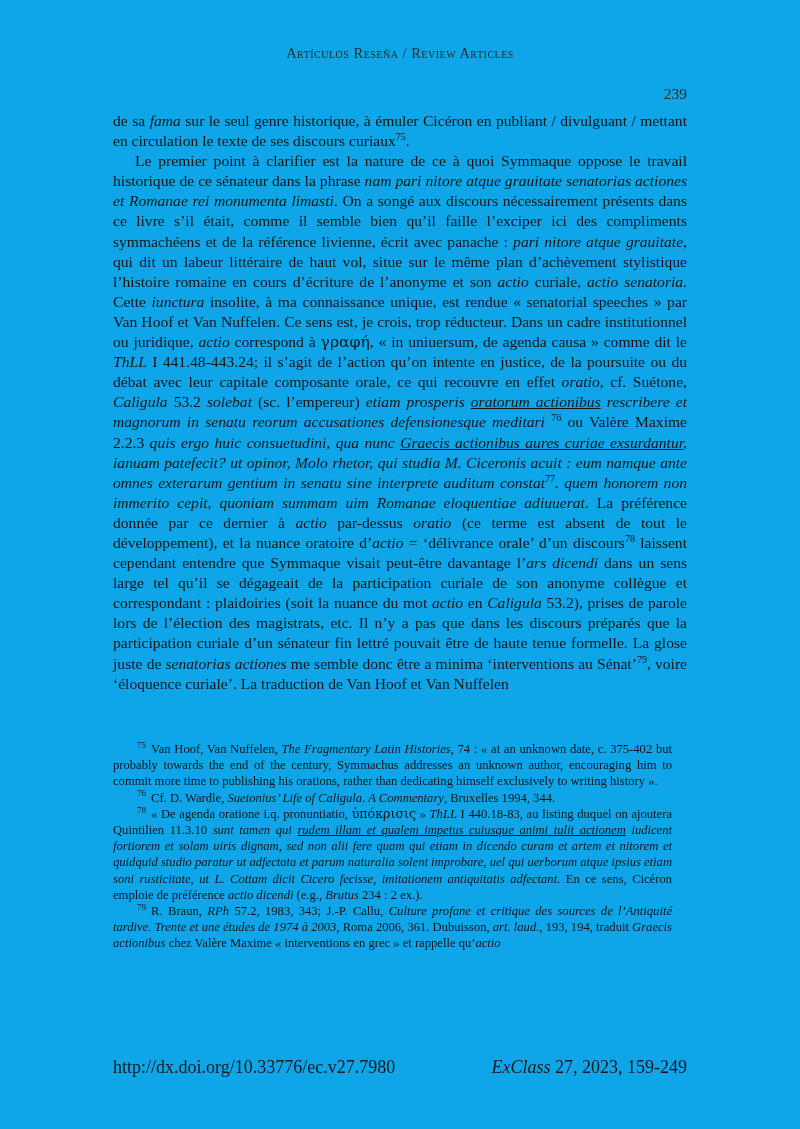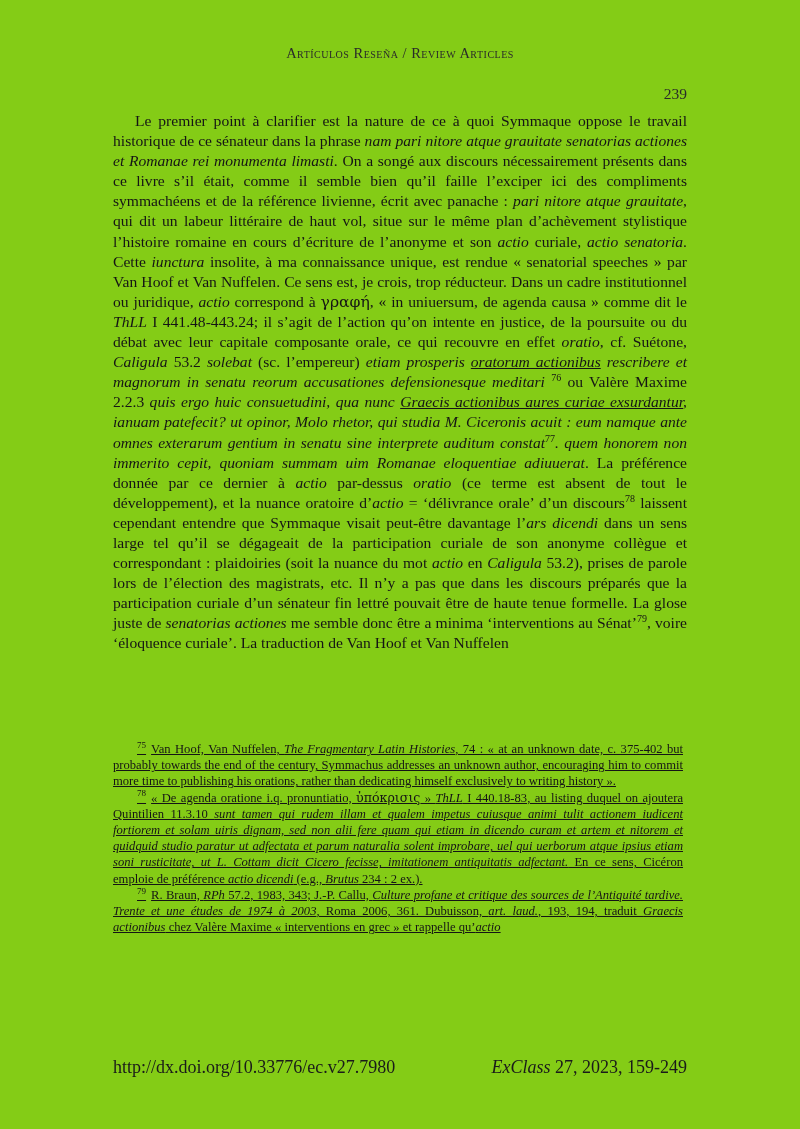--- a/index.html
+++ b/index.html
@@ -9,21 +9,21 @@
   }
   body {
     font-family: "Liberation Serif", "DejaVu Serif", serif;
     color: #1a1a1a;
   }
   .page {
     position: relative;
     width: 800px;
     height: 1129px;
     margin: 0 auto;
-    background: #84cc16;
+    background: #0ea5e9;
     overflow: hidden;
     box-sizing: border-box;
   }
 
   
   .running-head {
     position: absolute;
     left: 113px;
     top: 45px;
     width: 574px;
@@ -83,23 +83,22 @@
     position: absolute;
     left: 113px;
     top: 741px;
     width: 574px;
     font-size: 12.6px;
     line-height: 16.2px;
     text-align: justify;
     color: #151515;
   }
   .footnotes p {
-    margin: 0 4px 0 0;
+    margin: 0 15px 0 0;
     text-indent: 24px;
-    text-decoration: underline;
   }
   .footnotes sup.fn-num {
     font-size: 0.72em;
     vertical-align: super;
     line-height: 0;
     margin-right: 5px;
   }
 
   
   .page-footer {
@@ -123,25 +122,27 @@
 <body>
 
 <div class="page">
 
   <div class="running-head">
     <span class="running-head-title">Artículos Reseña / Review Articles</span>
     <span class="folio">239</span>
   </div>
 
   <div class="body-block">
+      <p><span>de sa </span><i>fama</i><span> sur le seul genre historique, à émuler Cicéron en publiant / divulguant / mettant en circulation le texte de ses discours curiaux</span><sup class="fn-ref">75</sup><span>.</span></p>
       <p class="indent"><span>Le premier point à clarifier est la nature de ce à quoi Symmaque oppose le travail historique de ce sénateur dans la phrase </span><i>nam pari nitore atque grauitate senatorias actiones et Romanae rei monumenta limasti</i><span>. On a songé aux discours nécessairement présents dans ce livre s’il était, comme il semble bien qu’il faille l’exciper ici des compliments symmachéens et de la référence livienne, écrit avec panache : </span><i>pari nitore atque grauitate</i><span>, qui dit un labeur littéraire de haut vol, situe sur le même plan d’achèvement stylistique l’histoire romaine en cours d’écriture de l’anonyme et son </span><i>actio</i><span> curiale, </span><i>actio senatoria</i><span>. Cette </span><i>iunctura</i><span> insolite, à ma connaissance unique, est rendue « senatorial speeches » par Van Hoof et Van Nuffelen. Ce sens est, je crois, trop réducteur. Dans un cadre institutionnel ou juridique, </span><i>actio</i><span> correspond à </span><span class="gr">γραφή</span><span>, « in uniuersum, de agenda causa » comme dit le </span><i>ThLL</i><span> I 441.48-443.24; il s’agit de l’action qu’on intente en justice, de la poursuite ou du débat avec leur capitale composante orale, ce qui recouvre en effet </span><i>oratio</i><span>, cf. Suétone, </span><i>Caligula</i><span> 53.2 </span><i>solebat</i><span> (sc. l’empereur) </span><i>etiam prosperis </i><i class="ul">oratorum actionibus</i><i> rescribere et magnorum in senatu reorum accusationes defensionesque meditari </i><sup class="fn-ref">76</sup><span> ou Valère Maxime 2.2.3 </span><i>quis ergo huic consuetudini, qua nunc </i><i class="ul">Graecis actionibus aures curiae exsurdantur</i><i>, ianuam patefecit? ut opinor, Molo rhetor, qui studia M. Ciceronis acuit : eum namque ante omnes exterarum gentium in senatu sine interprete auditum constat</i><sup class="fn-ref">77</sup><i>. quem honorem non immerito cepit, quoniam summam uim Romanae eloquentiae adiuuerat</i><span>. La préférence donnée par ce dernier à </span><i>actio</i><span> par-dessus </span><i>oratio</i><span> (ce terme est absent de tout le développement), et la nuance oratoire d’</span><i>actio</i><span> = ‘délivrance orale’ d’un discours</span><sup class="fn-ref">78</sup><span> laissent cependant entendre que Symmaque visait peut-être davantage l’</span><i>ars dicendi</i><span> dans un sens large tel qu’il se dégageait de la participation curiale de son anonyme collègue et correspondant : plaidoiries (soit la nuance du mot </span><i>actio</i><span> en </span><i>Caligula</i><span> 53.2), prises de parole lors de l’élection des magistrats, etc. Il n’y a pas que dans les discours préparés que la participation curiale d’un sénateur fin lettré pouvait être de haute tenue formelle. La glose juste de </span><i>senatorias actiones</i><span> me semble donc être a minima ‘interventions au Sénat’</span><sup class="fn-ref">79</sup><span>, voire ‘éloquence curiale’. La traduction de Van Hoof et Van Nuffelen</span></p>
     </div>
 
   <div class="footnotes">
       <p><sup class="fn-num">75</sup><span>Van Hoof, Van Nuffelen, </span><i>The Fragmentary Latin Histories</i><span>, 74 : « at an unknown date, c. 375-402 but probably towards the end of the century, Symmachus addresses an unknown author, encouraging him to commit more time to publishing his orations, rather than dedicating himself exclusively to writing history ».</span></p>
+      <p><sup class="fn-num">76</sup><span>Cf. D. Wardle, </span><i>Suetonius’ Life of Caligula. A Commentary</i><span>, Bruxelles 1994, 344.</span></p>
       <p><sup class="fn-num">78</sup><span>« De agenda oratione i.q. pronuntiatio, </span><span class="gr">ὑπόκρισις</span><span> » </span><i>ThLL</i><span> I 440.18-83, au listing duquel on ajoutera Quintilien 11.3.10 </span><i>sunt tamen qui </i><i class="ul">rudem illam et qualem impetus cuiusque animi tulit actionem</i><i> iudicent fortiorem et solam uiris dignam, sed non alii fere quam qui etiam in dicendo curam et artem et nitorem et quidquid studio paratur ut adfectata et parum naturalia solent improbare, uel qui uerborum atque ipsius etiam soni rusticitate, ut L. Cottam dicit Cicero fecisse, imitationem antiquitatis adfectant.</i><span> En ce sens, Cicéron emploie de préférence </span><i>actio dicendi</i><span> (e.g., </span><i>Brutus</i><span> 234 : 2 ex.).</span></p>
       <p><sup class="fn-num">79</sup><span>R. Braun, </span><i>RPh</i><span> 57.2, 1983, 343; J.-P. Callu, </span><i>Culture profane et critique des sources de l’Antiquité tardive. Trente et une études de 1974 à 2003</i><span>, Roma 2006, 361. Dubuisson, </span><i>art. laud.</i><span>, 193, 194, traduit </span><i>Graecis actionibus</i><span> chez Valère Maxime « interventions en grec » et rappelle qu’</span><i>actio</i></p>
     </div>
 
   <div class="page-footer">
     <a class="doi-link" href="#">http://dx.doi.org/10.33776/ec.v27.7980</a>
     <span class="journal-ref">
       <span class="jname">ExClass</span><span> 27, 2023, 159-249</span>
     </span>
   </div>

